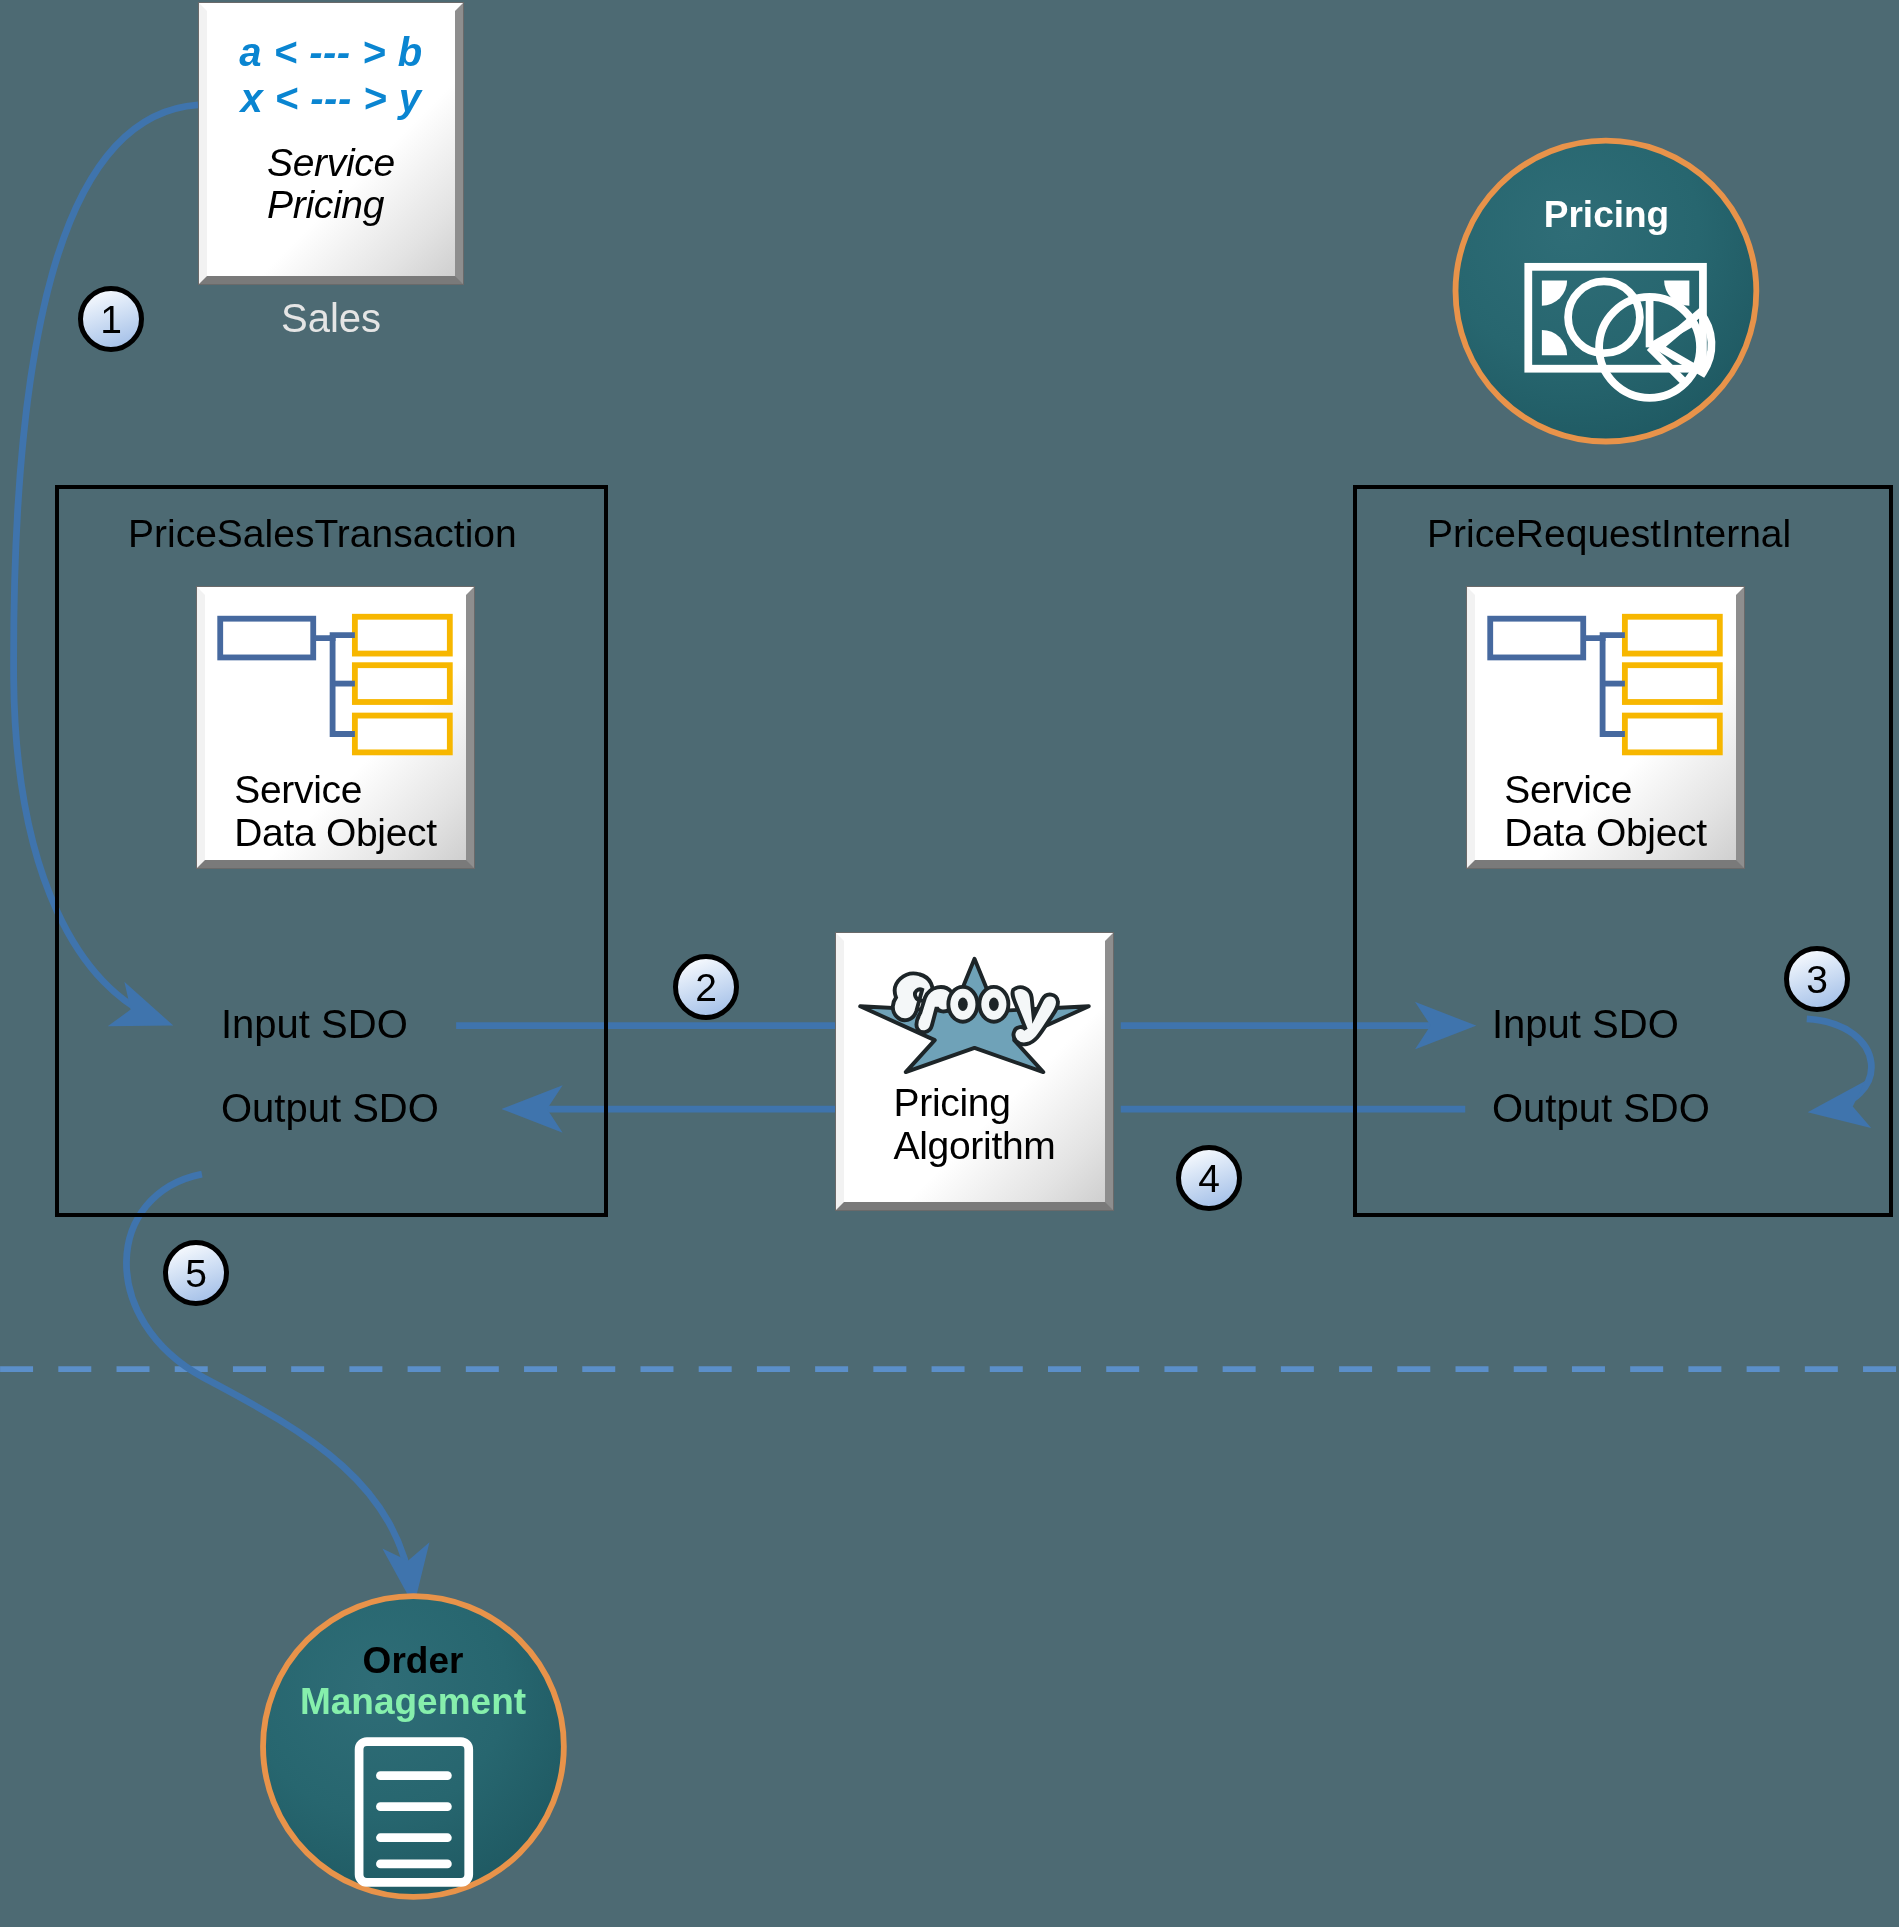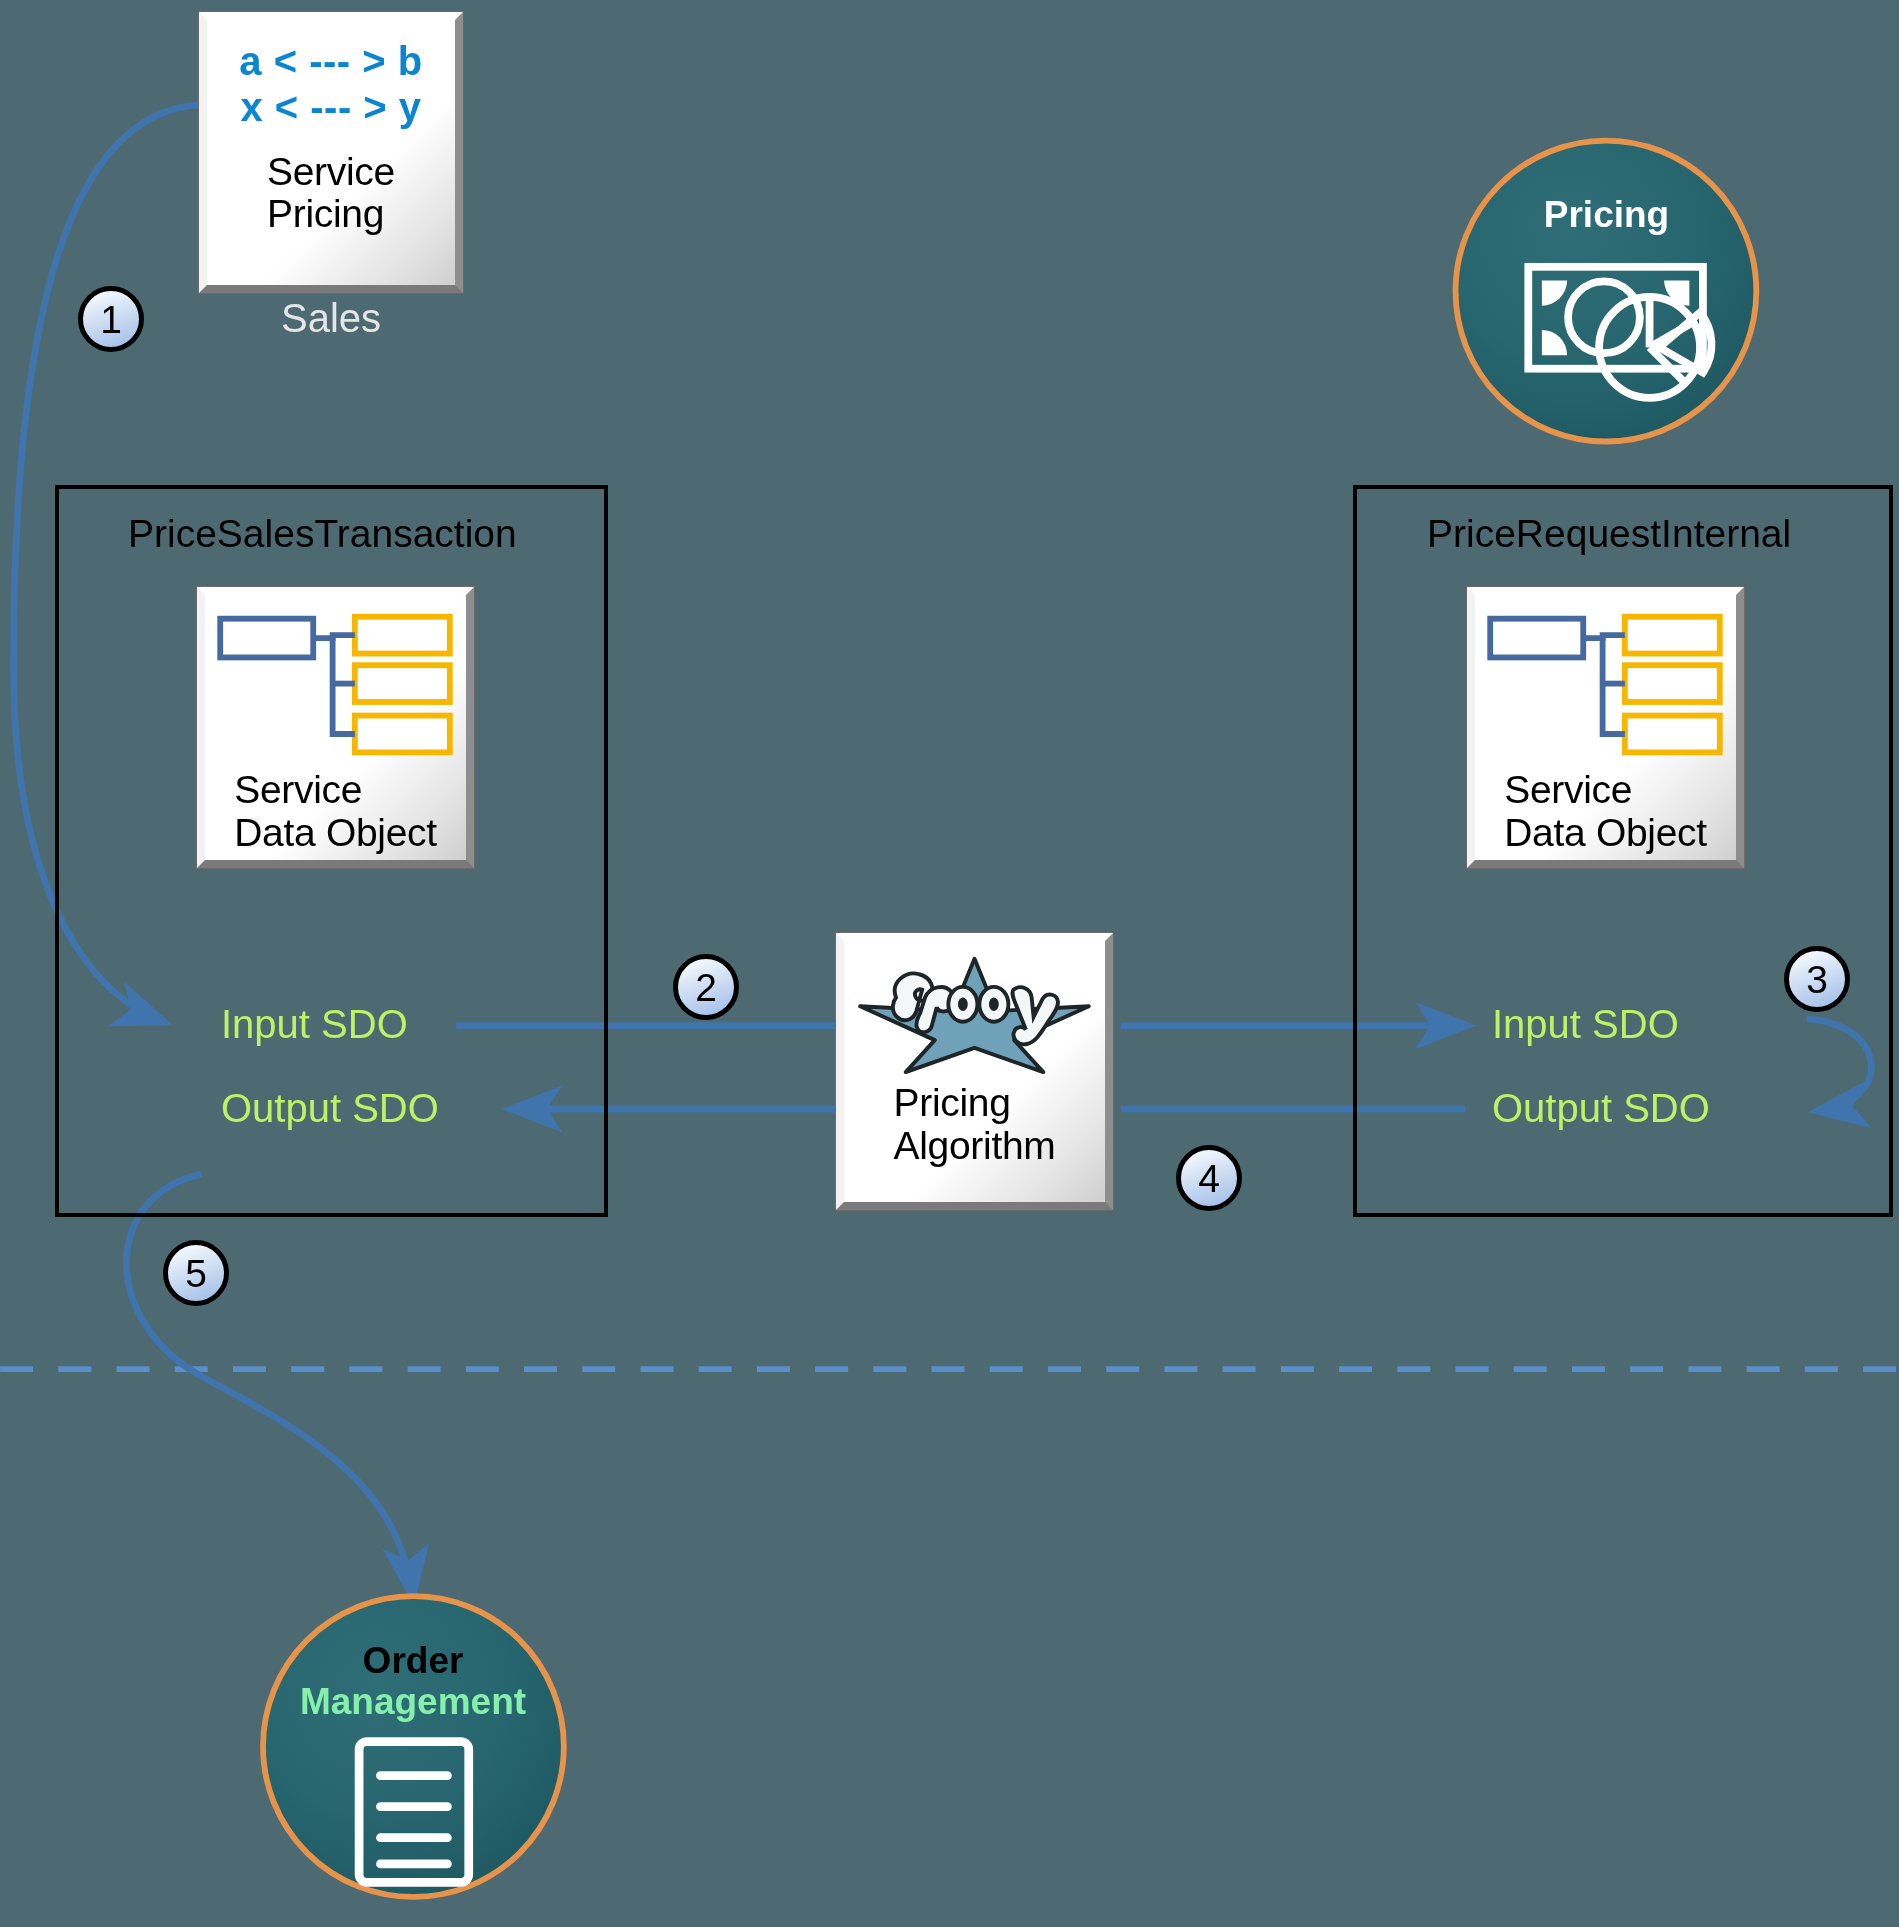--- a/index.html
+++ b/index.html
@@ -59,21 +59,21 @@
     position:absolute;border-radius:50%;
     border:5.8px solid #000000;
     background:linear-gradient(160deg,#ffffff 0%,#dbe7f7 35%,#9dbbe6 100%);
     box-sizing:border-box;
     display:flex;align-items:center;justify-content:center;
     color:#000;font-size:39px;line-height:1;
   }
 
   
   .port{
-    position:absolute;color:#bef264;font-size:40px;white-space:nowrap;
+    position:absolute;color:#000000;font-size:40px;white-space:nowrap;
   }
 
   svg.overlay{position:absolute;left:0;top:0;width:1900px;height:1927px;pointer-events:none;}
 </style>
 </head>
 <body>
 
 <div id="stage">
 
   <svg class="overlay" viewBox="0 0 1958 1986">
@@ -144,21 +144,21 @@
 
   <div class="abs" style="left:1456px;top:194px;width:301px;text-align:center;">
     <div style="color:#fff;font-weight:bold;font-size:37px;">Pricing</div>
   </div>
 
   <div class="abs" style="left:247px;top:1640px;width:332px;text-align:center;line-height:1.12;">
     <div style="color:#000000;font-weight:bold;font-size:37px;">Order</div>
     <div style="color:#86efac;font-weight:bold;font-size:37px;">Management</div>
   </div>
 
-  <div class="tile" style="left:199px;top:12px;width:264px;height:281px;">
+  <div class="tile" style="left:199px;top:3px;width:264px;height:281px;font-style:italic;">
     <div class="tile-inner" style="padding-top:17.5px;">
       <div class="map-lines">
         <div>a &lt; --- &gt; b</div>
         <div>x &lt; --- &gt; y</div>
       </div>
       <div class="tile-caption" style="margin-top:21.3px;">
         <div>Service</div>
         <div>Pricing</div>
       </div>
     </div>

